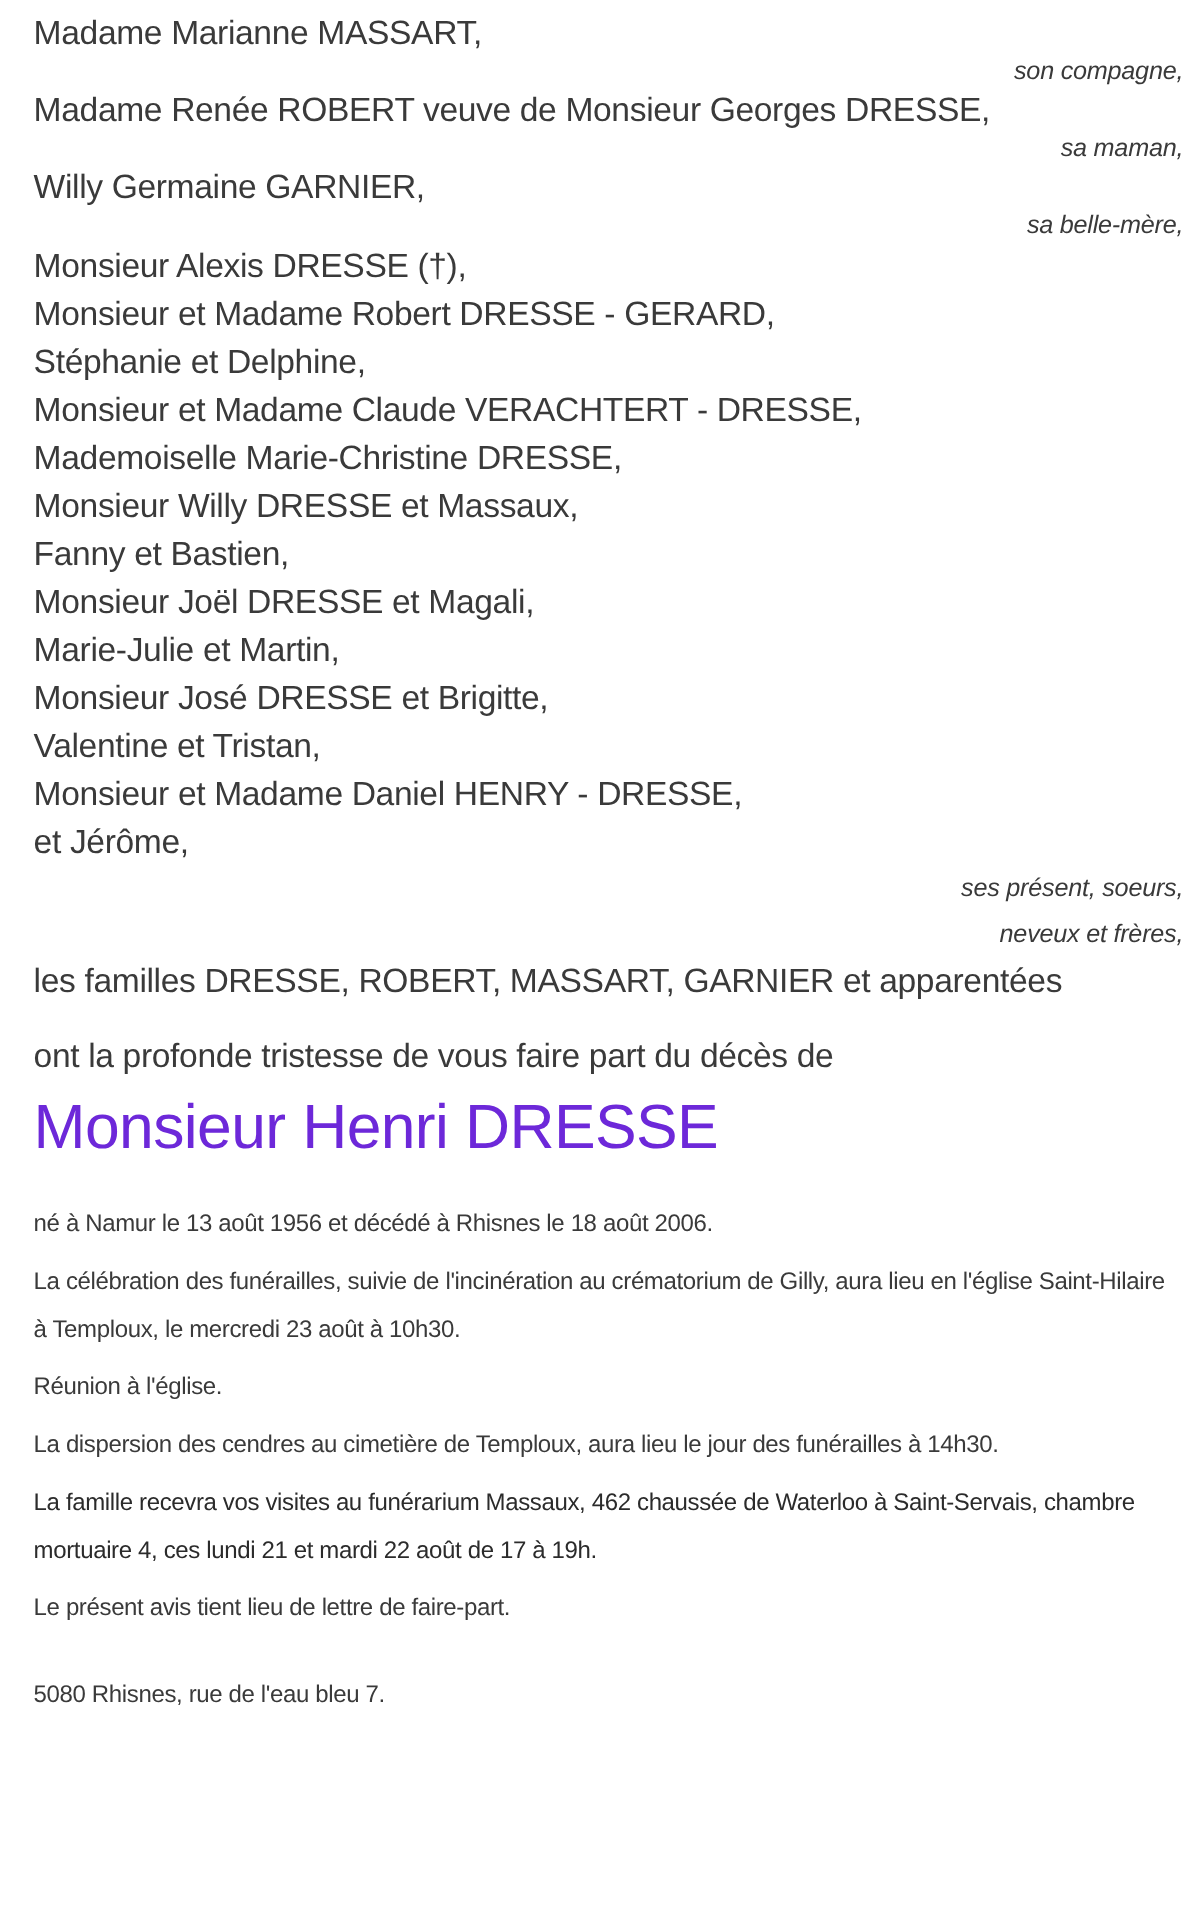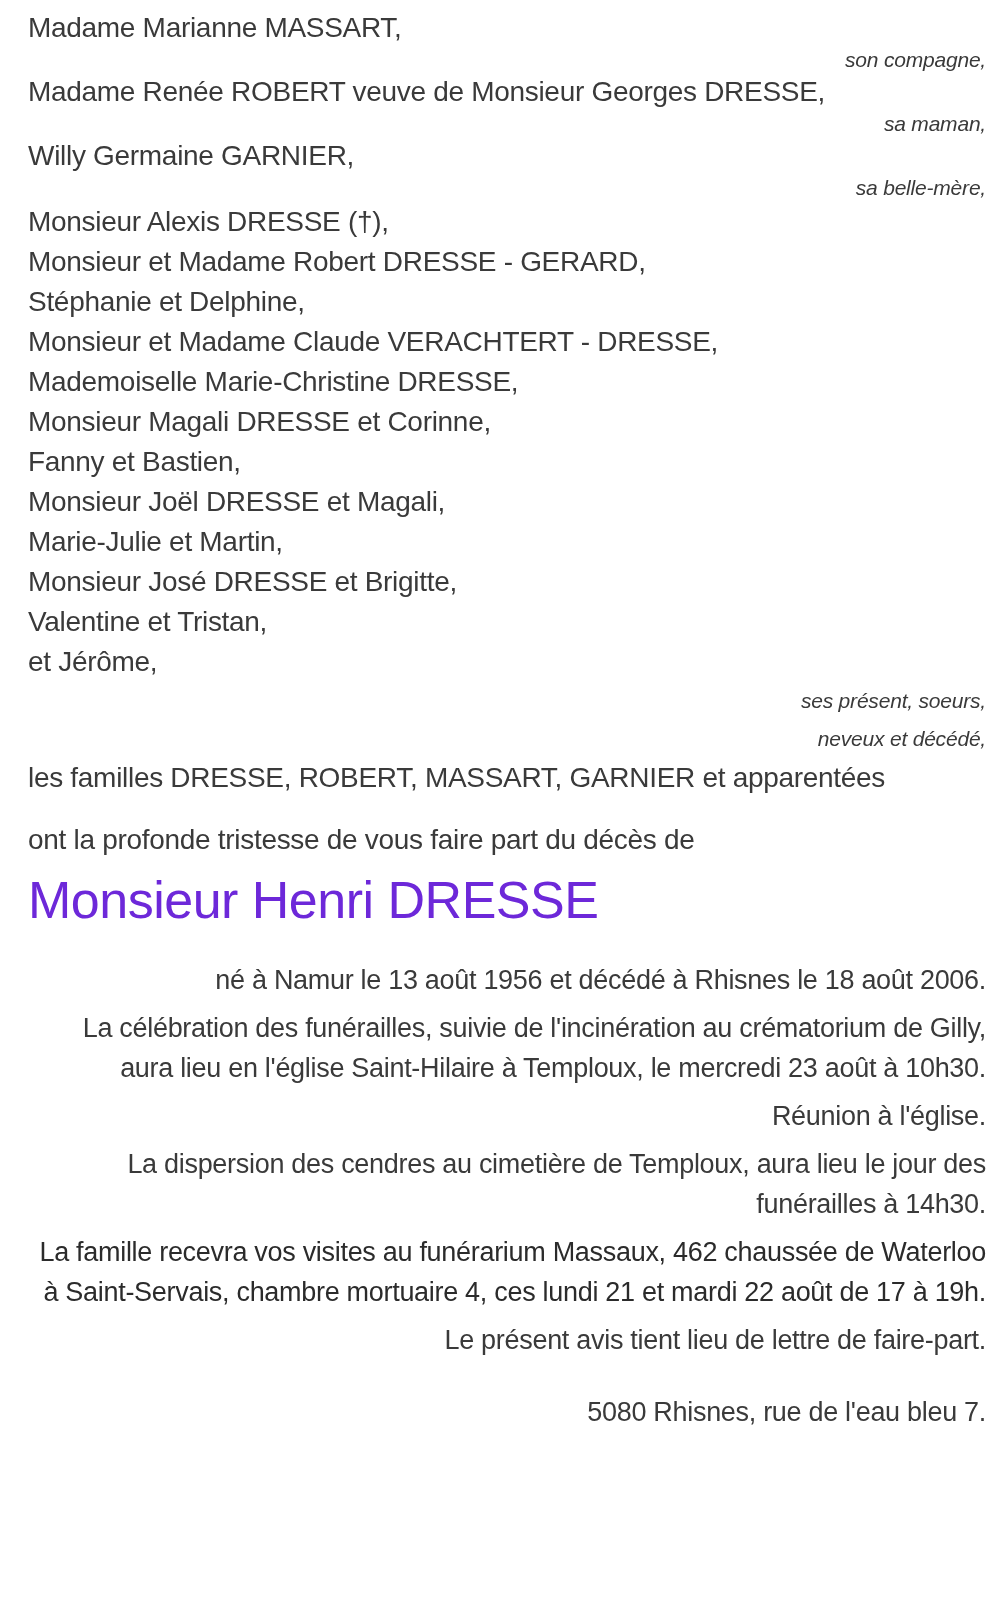--- a/index.html
+++ b/index.html
@@ -41,28 +41,27 @@
   h1.deceased {
     margin: 14px 0 0 0;
     font-size: 52px;
     line-height: 52px;
     font-weight: 400;
     color: #6d28d9;
     letter-spacing: -0.5px;
   }
   p.body {
     margin: 8px 0 0 0;
-    font-size: 27px;
+    font-size: 20px;
     line-height: 40px;
     letter-spacing: -0.3px;
-    text-align: right;
   }
   p.first-after-title { margin-top: 34px; }
   p.bold { font-weight: 400; color: #2b2b2b; }
-  p.address { margin-top: 32px; margin-left: 36px; }
+  p.address { margin-top: 32px; }
 </style>
 </head>
 <body>
 
 <div class="page">
 
   <section class="mourners">
     <div class="intro">
       <div class="line name">Madame Marianne MASSART,</div>
       <div class="line relation">son compagne,</div>
@@ -70,29 +69,30 @@
       <div class="line relation">sa maman,</div>
       <div class="line name">Willy Germaine GARNIER,</div>
       <div class="line relation">sa belle-mère,</div>
     </div>
     <div class="list">
       <div class="line name">Monsieur Alexis DRESSE (†),</div>
       <div class="line name">Monsieur et Madame Robert DRESSE - GERARD,</div>
       <div class="line name">Stéphanie et Delphine,</div>
       <div class="line name">Monsieur et Madame Claude VERACHTERT - DRESSE,</div>
       <div class="line name">Mademoiselle Marie-Christine DRESSE,</div>
-      <div class="line name">Monsieur Magali DRESSE et Corinne,</div>
+      <div class="line name">Monsieur Willy DRESSE et Massaux,</div>
       <div class="line name">Fanny et Bastien,</div>
       <div class="line name">Monsieur Joël DRESSE et Magali,</div>
       <div class="line name">Marie-Julie et Martin,</div>
       <div class="line name">Monsieur José DRESSE et Brigitte,</div>
       <div class="line name">Valentine et Tristan,</div>
+      <div class="line name">Monsieur et Madame Daniel HENRY - DRESSE,</div>
       <div class="line name">et Jérôme,</div>
       <div class="line relation">ses présent, soeurs,</div>
-      <div class="line relation">neveux et décédé,</div>
+      <div class="line relation">neveux et frères,</div>
       <div class="line name">les familles DRESSE, ROBERT, MASSART, GARNIER et apparentées</div>
     </div>
   </section>
 
   <p class="announcement">ont la profonde tristesse de vous faire part du décès de</p>
 
   <h1 class="deceased">Monsieur Henri DRESSE</h1>
 
   <p class="body first-after-title">né à Namur le 13 août 1956 et décédé à Rhisnes le 18 août 2006.</p>
 

